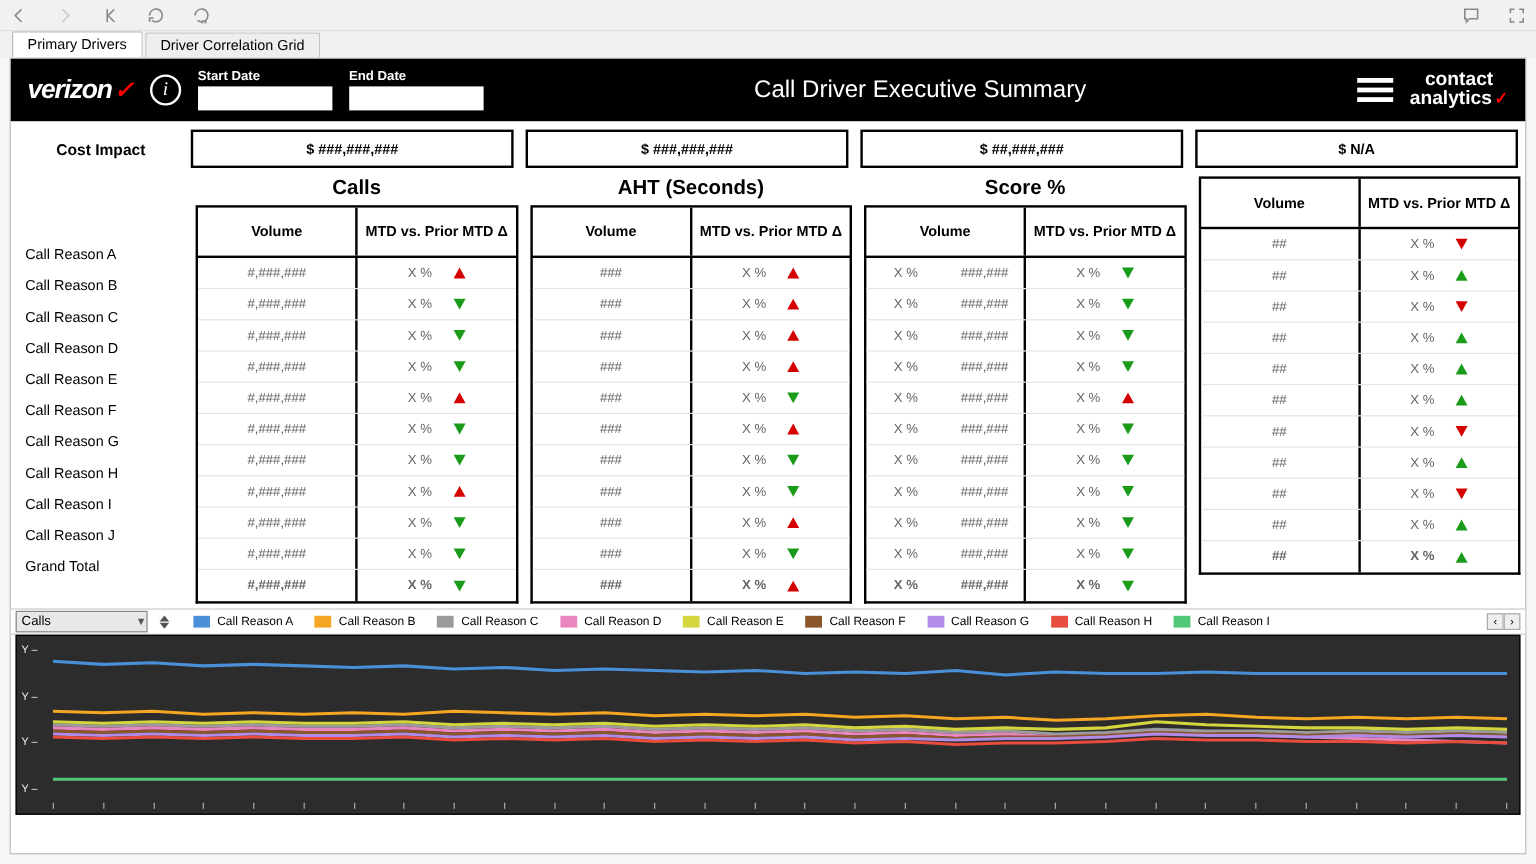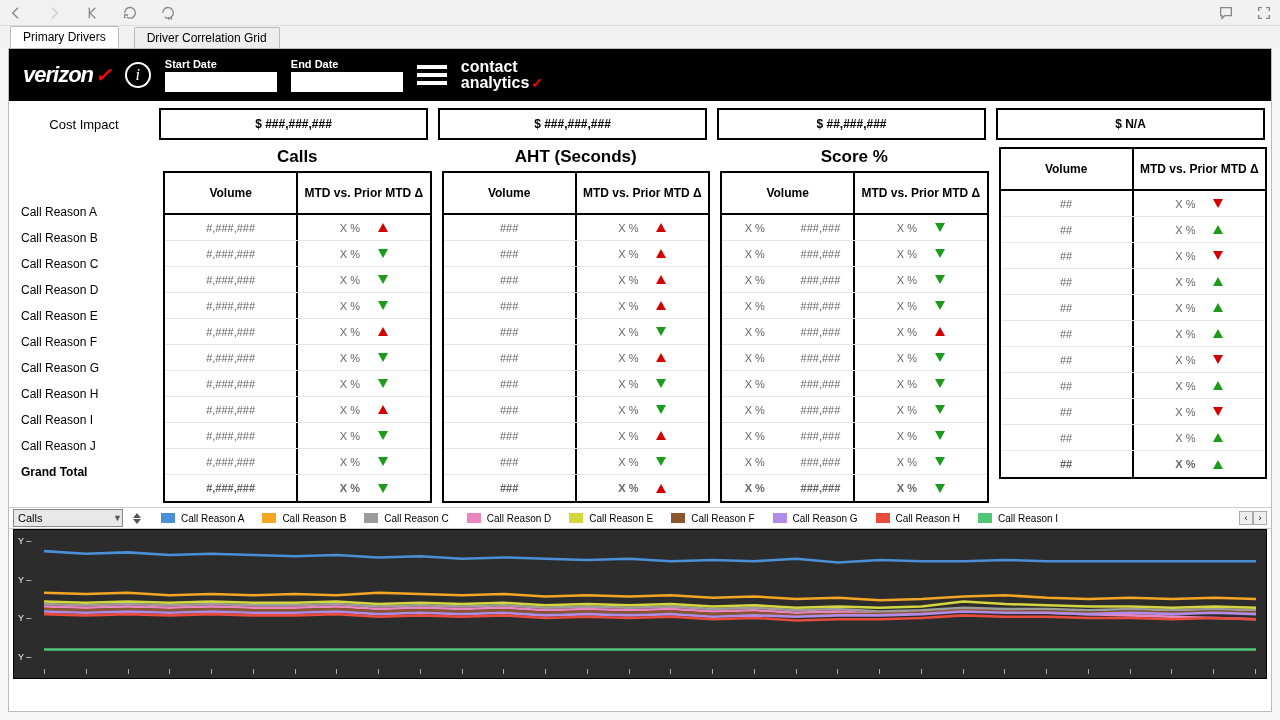--- a/index.html
+++ b/index.html
@@ -5,53 +5,53 @@
   * { box-sizing: border-box; margin:0; padding:0; }
   body { font-family: Arial, Helvetica, sans-serif; font-size:12px; color:#000; background:#f7f7f7; width:1280px; height:720px; overflow:hidden; }
 
   
   .top-toolbar { height:26px; background:#f1f1f1; border-bottom:1px solid #ddd; display:flex; align-items:center; padding:0 6px; gap:18px; }
   .tb-icon { width:20px; height:20px; display:flex; align-items:center; justify-content:center; color:#888; cursor:pointer; }
   .tb-icon svg { width:16px; height:16px; stroke:#888; fill:none; stroke-width:2; }
   .tb-spacer { flex:1; }
 
   
-  .tabstrip { height:22px; background:#f1f1f1; display:flex; align-items:flex-end; padding-left:10px; gap:15px;}
+  .tabstrip { height:22px; background:#f1f1f1; display:flex; align-items:flex-end; padding-left:10px; gap:2px;}
   .tab { padding:3px 12px; border:1px solid #bbb; border-bottom:none; background:#eee; font-size:12px; cursor:pointer; border-radius:2px 2px 0 0;}
   .tab.active { background:#fff; font-weight:normal; border-bottom:1px solid #fff;}
   .content-frame { position:absolute; top:48px; left:8px; right:8px; bottom:8px; background:#fff; border:1px solid #bbb; }
 
   
   .header-bar { height:52px; background:#000; color:#fff; display:flex; align-items:center; padding:0 14px; gap:14px; }
   .vz-logo { font-weight:bold; font-size:22px; letter-spacing:-1px; display:flex; align-items:center;font-style:italic;}
   .vz-check { color:#ff0000; font-weight:bold; margin-left:2px; font-size:20px; }
   .info-circle { width:26px; height:26px; border:2px solid #fff; border-radius:50%; display:flex; align-items:center; justify-content:center; font-family:Georgia, serif; font-style:italic; font-size:16px; cursor:pointer;}
   .date-group { display:flex; flex-direction:column; align-items:flex-start; }
   .date-label { font-size:11px; font-weight:bold; margin-bottom:2px;}
   .date-input { width:112px; height:20px; background:#fff; border:none; font-size:11px; padding:0 4px;}
   .title { flex:1; text-align:center; font-size:20px; font-weight:400;}
   .menu-icon { width:30px; height:24px; display:flex; flex-direction:column; justify-content:space-between; cursor:pointer; padding:2px 0;}
   .menu-icon div { height:4px; background:#fff; }
-  .ca-logo { text-align:left; line-height:1; }
+  .ca-logo { text-align:center; line-height:1; }
   .ca-logo .l1 { font-size:16px; font-weight:bold; display:block;}
   .ca-logo .l2 { font-size:16px; font-weight:bold; display:inline;margin-top:40px;}
 
   
   .cost-row { display:flex; align-items:center; height:46px; padding:8px 0 8px 0;}
-  .cost-label { width:150px; text-align:center; font-size:13px; font-weight:400;}
+  .cost-label { width:150px; text-align:center; font-size:13px; font-weight:700;}
   .cost-cards { display:flex; gap:10px; flex:1; padding-right:6px;}
   .cost-card { flex:1; border:2px solid #000; height:32px; display:flex; align-items:center; justify-content:center; font-size:12px; font-weight:600;}
 
   
   .metrics { display:flex; padding:0 4px 4px 4px; }
   .reason-col { width:150px; }
   .reason-col .col-title-spacer { height:24px; }
   .reason-col .hdr-spacer { height:28px; }
   .reason-cell { height:26px; display:flex; align-items:center; padding-left:8px; font-size:12px;}
-  .reason-cell.total { font-weight:bold;}
+  .reason-cell.total { font-weight:normal;}
 
   .metric-blocks { flex:1; display:flex; gap:10px; }
   .metric-block { flex:1; display:flex; flex-direction:column; }
   .metric-title { text-align:center; font-size:17px; font-weight:bold; height:24px;}
   .metric-head { display:flex; border:2px solid #000; height:44px;}
   .mh-cell { flex:1; display:flex; align-items:center; justify-content:center; font-size:12px; font-weight:600; border-right:2px solid #000;}
   .mh-cell:last-child { border-right:none; }
   .metric-body { border:2px solid #000; border-top:none; }
   .metric-row { display:flex; height:26px; border-bottom:1px solid #e5e5e5; }
   .metric-row:last-child { border-bottom:none; font-weight:bold; }
@@ -148,20 +148,21 @@
     </div>
     <div class="info-circle">i</div>
     <div class="date-group">
       <div class="date-label">Start Date</div>
       <input class="date-input" value="" style="">
     </div>
     <div class="date-group">
       <div class="date-label">End Date</div>
       <input class="date-input" value="" style="">
     </div>
+    <div class="title">Call Driver Executive Summary</div>
     <div class="menu-icon">
         <div></div>
         <div></div>
         <div></div>
       </div>
     <div class="ca-logo">
       <span class="l1">contact</span>
       <span class="l2">analytics</span><span class="vz-check" style="font-size:14px">✓</span>
     </div>
   </div>

